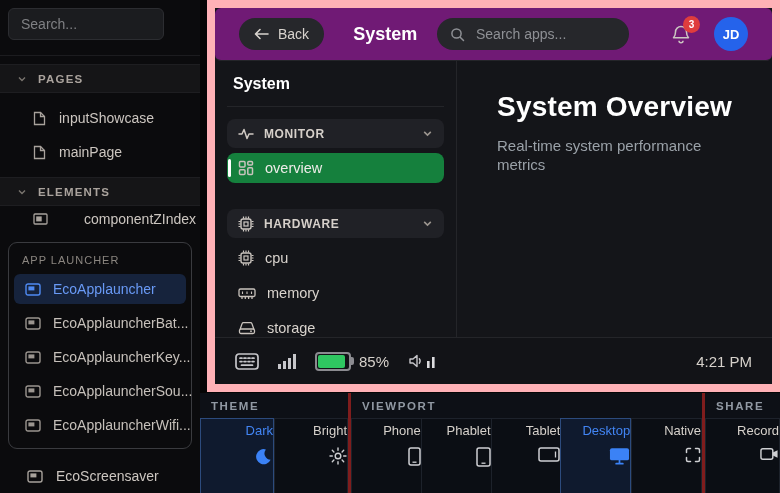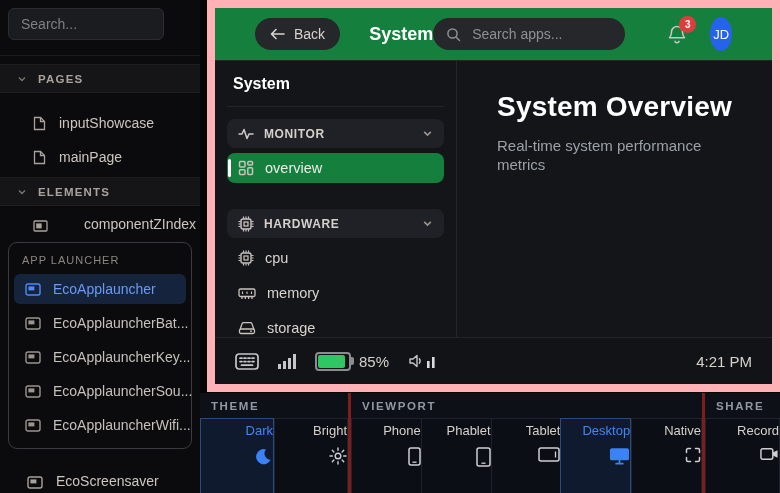--- a/index.html
+++ b/index.html
@@ -11,55 +11,55 @@
   .sidebar{position:absolute;left:0;top:0;width:200px;height:493px;background:#0b0b0d;}
   .sb-search{margin:8px;width:156px;height:32px;box-sizing:border-box;background:#1b1c1f;
              border:1px solid #2c2d31;border-radius:6px;color:#9c9ca0;font-size:14px;
              padding:0 12px;font-family:inherit;outline:none;}
   .sb-search::placeholder{color:#7f8084;}
   .sb-divider{height:1px;background:#1c1c1f;margin-top:7px;}
   .sb-section{height:27px;background:#151517;border-top:1px solid #1e1e21;border-bottom:1px solid #1e1e21;
               display:flex;align-items:center;gap:11px;padding-left:17px;color:#aaa39d;
               font-size:11.5px;font-weight:bold;letter-spacing:1.2px;}
   .sb-section .chev{color:#7a756f;}
-  .sb-item{display:flex;align-items:flex-end;gap:13px;height:26px;padding-left:33px;
+  .sb-item{display:flex;align-items:center;gap:13px;height:26px;padding-left:33px;
            color:#ccc6c0;font-size:14px;cursor:pointer;}
   .sb-item .ic{color:#a8a29c;flex:0 0 auto;}
   .mt8{margin-top:8px;} .mt10{gap:36px;} .mt12{margin-top:12px;} .mt14{margin-top:14px;}
 
   .launcher-box{margin:10px 8px 0;border:1px solid #3a3b3f;border-radius:9px;padding:5px 5px 8px;}
   .launcher-label{padding:6px 8px 4px;color:#8b8680;font-size:11px;letter-spacing:1px;}
   .launch-item{display:flex;align-items:center;gap:12px;height:30px;border-radius:6px;
                padding-left:11px;margin-top:4px;color:#c6c0ba;font-size:14px;cursor:pointer;}
   .launch-item .ic{color:#9b958f;}
   .launch-item.selected{background:#16233c;color:#699af6;text-align:right;}
   .launch-item.selected .ic{color:#4f8af2;}
 
   
   .frame{position:absolute;left:207px;top:0;width:573px;height:392px;background:#ffb1b6;
          box-sizing:border-box;padding:8px;}
   .app{width:100%;height:100%;background:#141519;display:flex;flex-direction:column;overflow:hidden;}
 
-  .app-topbar{flex:0 0 52px;display:flex;align-items:center;padding:0 40px;background:#15803d;
-              border-bottom:1px solid #242529;}
+  .app-topbar{flex:0 0 52px;display:flex;align-items:center;padding:0 24px;background:#701a75;
+              border-bottom:1px solid #242529;border-radius:6px;}
   .back-btn{display:flex;align-items:center;gap:9px;background:#26272b;border:none;border-radius:16px;
             height:32px;padding:0 15px;color:#d8d3ce;font-size:14px;font-family:inherit;cursor:pointer;}
   .app-title{font-size:18px;font-weight:bold;color:#fff;margin-left:29px;}
   .app-search{margin-left:auto;margin-right:42px;width:192px;height:32px;box-sizing:border-box;
               background:#26272b;border-radius:16px;display:flex;align-items:center;gap:9px;padding:0 13px;}
   .app-search input{flex:1;background:transparent;border:none;outline:none;color:#b9babd;
                     font-size:14px;font-family:inherit;min-width:0;}
   .app-search input::placeholder{color:#8e9095;}
   .app-search .ic{color:#8e9095;}
   .bell-wrap{position:relative;margin-right:23px;color:#cbc6c1;cursor:pointer;}
   .badge{position:absolute;top:-8px;right:-9px;width:17px;height:17px;border-radius:50%;
          background:#df3d3d;color:#fff;font-size:10px;font-weight:bold;display:flex;
          align-items:center;justify-content:center;}
   .avatar{width:34px;height:34px;border-radius:50%;background:#2563eb;color:#fff;font-size:13px;
-          font-weight:normal;display:flex;align-items:center;justify-content:center;cursor:pointer;}
+          font-weight:bold;display:flex;align-items:center;justify-content:center;cursor:pointer;}
 
   .app-body{flex:1;display:flex;min-height:0;}
   .app-nav{flex:0 0 242px;box-sizing:border-box;border-right:1px solid #242529;padding:14px 12px 0;}
   .nav-title{color:#fff;font-size:16px;font-weight:bold;padding:0 6px 13px;border-bottom:1px solid #242529;}
   .nav-head{display:flex;align-items:center;gap:10px;height:29px;background:#202126;border-radius:8px;
             padding:0 11px;color:#d6d0ca;font-size:12px;font-weight:bold;letter-spacing:.6px;
             margin-top:12px;cursor:pointer;}
   .nav-head .chev{margin-left:auto;color:#9b958f;}
   .nav-head .ic{color:#cfc9c3;}
   .nav-item{display:flex;align-items:center;gap:11px;height:30px;border-radius:8px;padding:0 11px;

